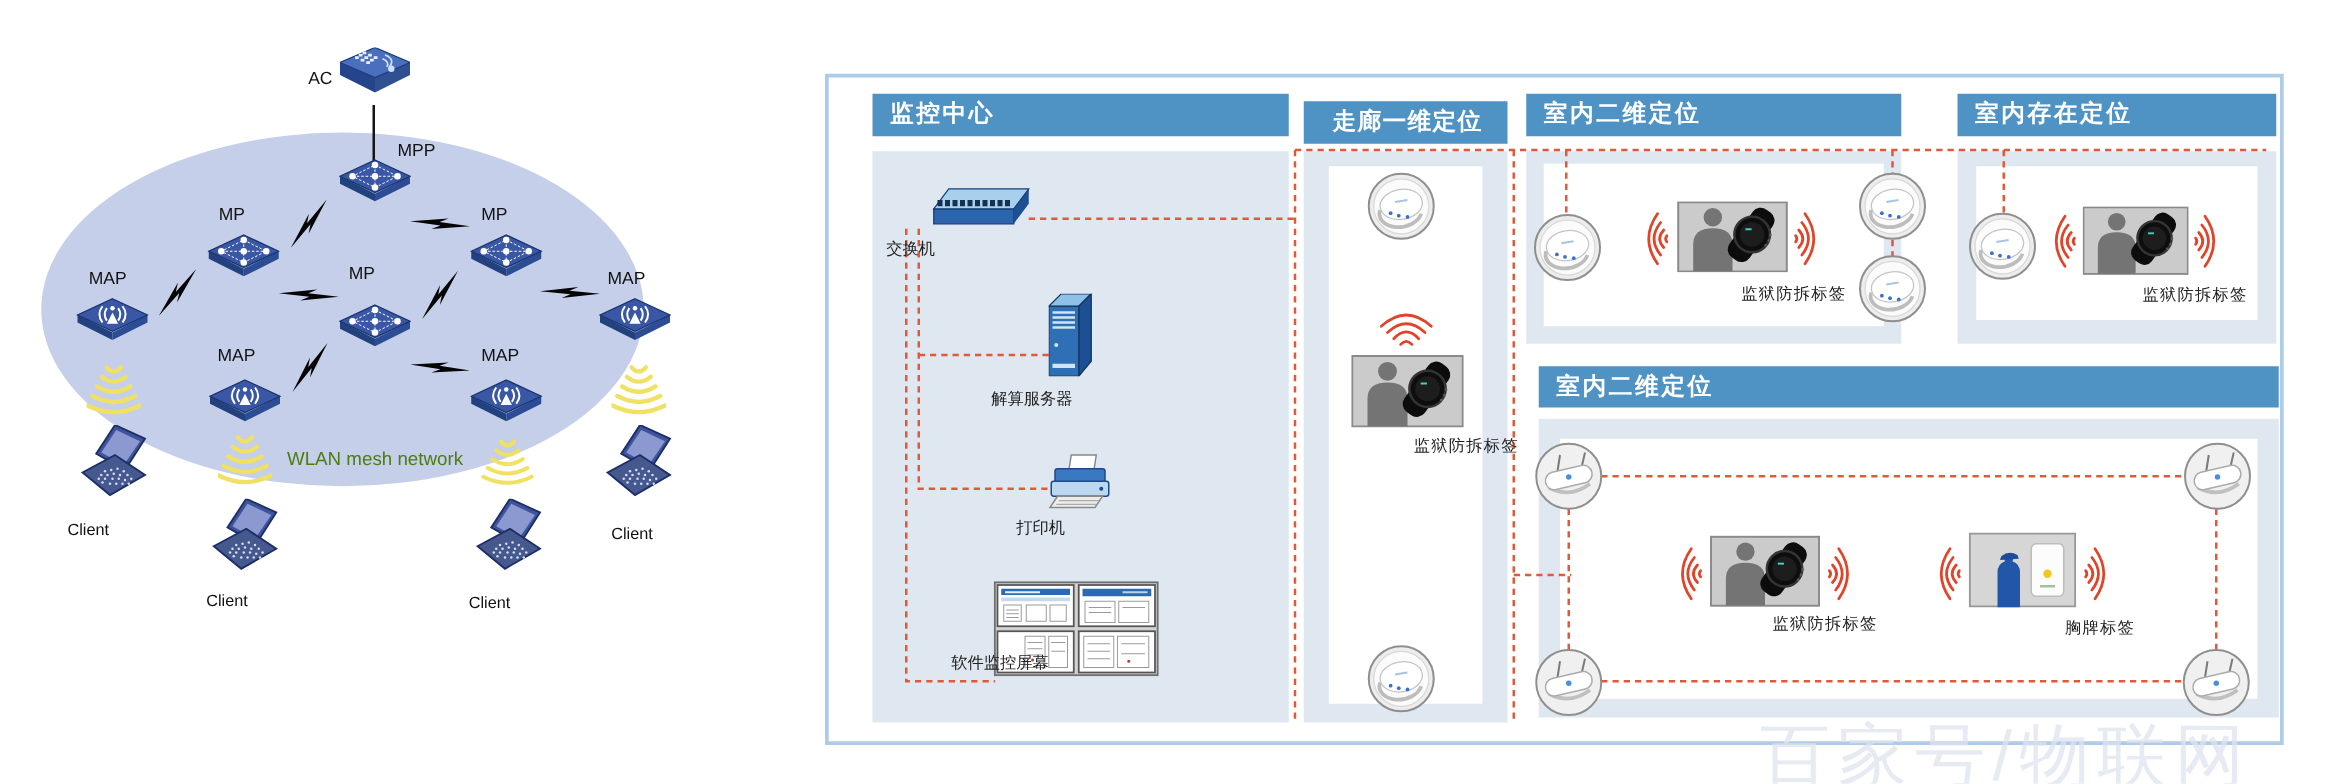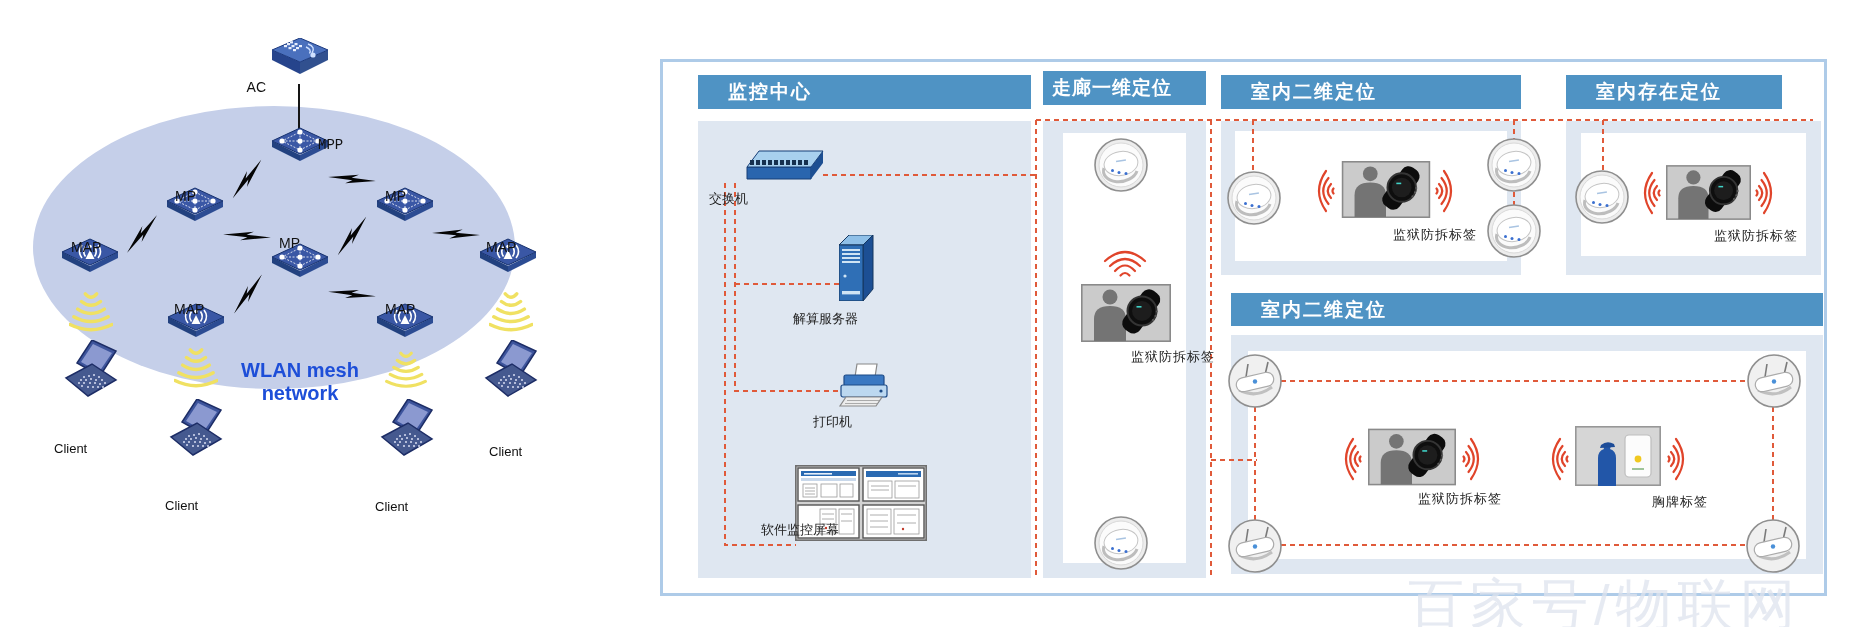--- a/index.html
+++ b/index.html
@@ -3,34 +3,34 @@
 <meta charset="utf-8">
 <style>
   :root{
     --header-blue:#4f93c4; --panel-blue:#dfe7f1; --dashed-red:#e05a3a;
     --box-border:#aecbe8; --ellipse-fill:#c5cfe9; --node-blue:#3a57a5;
   }
   html,body{margin:0;padding:0;}
   body{width:1862px;height:627px;background:#ffffff;position:relative;overflow:hidden;
        font-family:"Liberation Sans","DejaVu Sans",sans-serif;}
   .abs{position:absolute;}
-  .lbl{position:absolute;color:#111;font-size:13px;line-height:1.15;margin-top:25px;}
+  .lbl{position:absolute;color:#111;font-size:13px;line-height:1.15;}
   .center{}
   .right{text-align:right;}
   
   .mesh-ellipse{position:absolute;left:33px;top:106px;width:482px;height:283px;border-radius:50%;
                 background:var(--ellipse-fill);}
   .wlan-label{position:absolute;left:210px;top:359px;width:180px;text-align:center;
-              font-weight:bold;font-size:20px;color:#1d4ed8;}
+              font-weight:normal;font-size:15px;color:#4d7c0f;}
   .acline{position:absolute;left:298px;top:84px;width:2px;height:48px;background:#151515;}
   
   .right-box{position:absolute;left:660px;top:59px;width:1167px;height:537px;background:#fff;
              border:3px solid var(--box-border);box-sizing:border-box;}
   .sec-header{position:absolute;background:var(--header-blue);color:#fff;font-weight:bold;
-              font-size:19px;line-height:34px;padding-left:30px;letter-spacing:2px;box-sizing:border-box;}
+              font-size:19px;line-height:34px;padding-left:14px;letter-spacing:2px;box-sizing:border-box;}
   .panel{position:absolute;background:var(--panel-blue);}
   .white-room{position:absolute;background:#ffffff;}
   .dev-label{position:absolute;font-size:13px;color:#222;text-align:left;}
   .tag-label{position:absolute;font-size:13px;color:#222;text-align:right;letter-spacing:1px;}
   .watermark{position:absolute;left:1408px;top:568px;font-size:56px;font-weight:normal;white-space:nowrap;
              color:rgba(222,227,238,0.75);letter-spacing:6px;}
 </style>
 </head>
 <body>
 
@@ -319,21 +319,21 @@
     </svg>
 
   <svg class="abs" style="left:272px;top:38px;width:56px;height:48px;">
       <use href="#sym-ac"></use>
     </svg>
   <div class="lbl right" style="left:222px;top:54px;width:44px;font-size:14px;">AC</div>
 
   <svg class="abs" style="left:271px;top:127px;width:58px;height:40px;">
       <use href="#sym-mp"></use>
     </svg>
-  <div class="lbl" style="left:318px;top:112px;width:52px;font-size:14px;font-family:Liberation Mono, monospace;">MPP</div>
+  <div class="lbl" style="left:318px;top:112px;width:52px;font-size:14px;">MPP</div>
 
   <svg class="abs" style="left:166px;top:187px;width:58px;height:40px;">
       <use href="#sym-mp"></use>
     </svg>
   <div class="lbl center" style="left:175px;top:163px;width:40px;font-size:14px;">MP</div>
 
   <svg class="abs" style="left:376px;top:187px;width:58px;height:40px;">
       <use href="#sym-mp"></use>
     </svg>
   <div class="lbl center" style="left:385px;top:163px;width:40px;font-size:14px;">MP</div>
@@ -426,27 +426,27 @@
       <path d="M1252,404 V517"></path>
       <path d="M1278,378 H1745"></path>
       <path d="M1278,542 H1744"></path>
       <path d="M1770,404 V517"></path>
     </g>
   </svg>
 
   <div class="sec-header" style="left:35px;top:13px;width:333px;height:34px;">
     <span>监控中心</span>
   </div>
-  <div class="sec-header" style="left:380px;top:9px;width:163px;height:34px;padding-left:9px;letter-spacing:1px;">
+  <div class="sec-header" style="left:380px;top:19px;width:163px;height:34px;padding-left:23px;letter-spacing:1px;">
     <span>走廊一维定位</span>
   </div>
   <div class="sec-header" style="left:558px;top:13px;width:300px;height:34px;">
     <span>室内二维定位</span>
   </div>
-  <div class="sec-header" style="left:903px;top:13px;width:216px;height:34px;">
+  <div class="sec-header" style="left:903px;top:13px;width:255px;height:34px;">
     <span>室内存在定位</span>
   </div>
   <div class="sec-header" style="left:568px;top:231px;width:592px;height:33px;line-height:33px;">
     <span>室内二维定位</span>
   </div>
 
   <svg class="abs" style="left:82px;top:87px;width:80px;height:38px;">
       <use href="#sym-switch"></use>
     </svg>
   <div class="dev-label" style="left:46px;top:128px;width:72px;">交换机</div>

